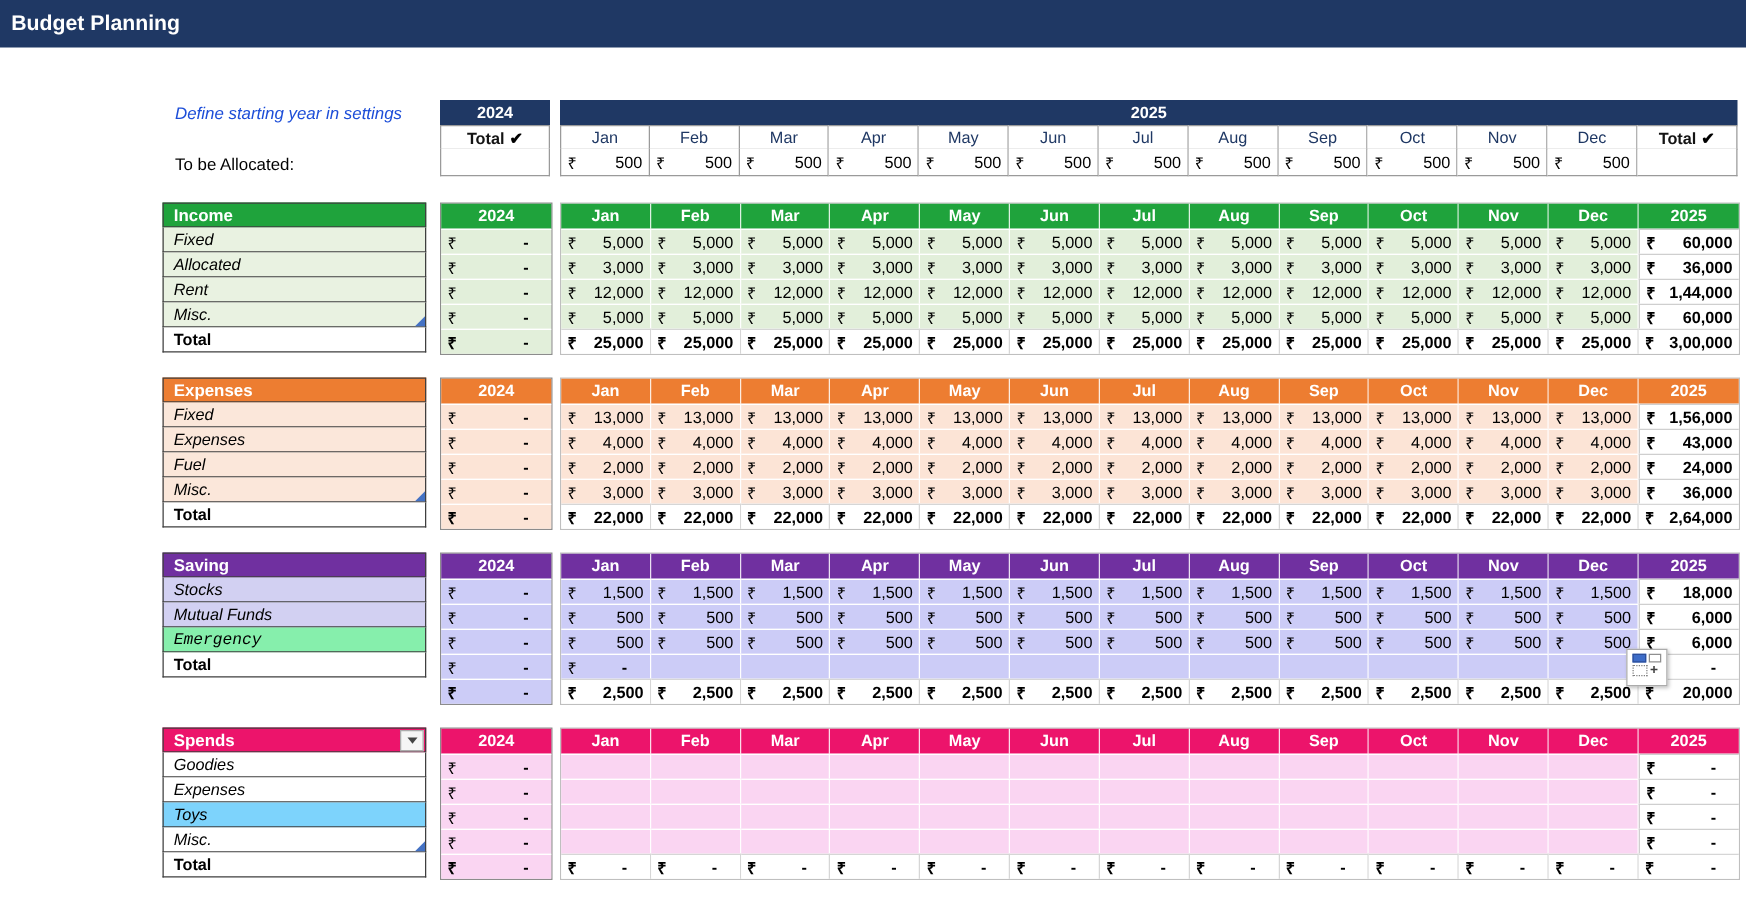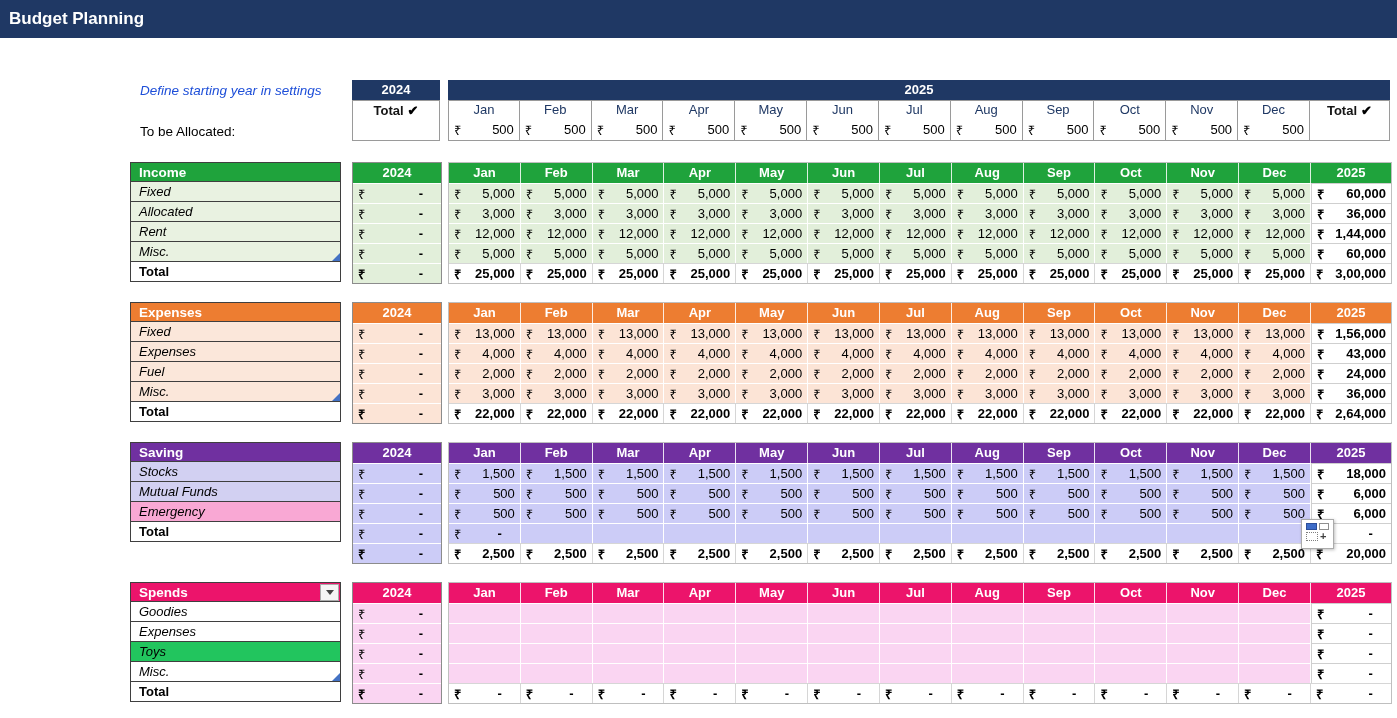--- a/index.html
+++ b/index.html
@@ -828,21 +828,21 @@
         <div class="lt">
           <div class="lt-row lt-head" style="background: rgb(112, 48, 160);">
             <span>Saving</span>
           </div>
           <div class="lt-row lt-data" style="background: rgb(210, 208, 242);">
             <span>Stocks</span>
           </div>
           <div class="lt-row lt-data" style="background: rgb(210, 208, 242);">
             <span>Mutual Funds</span>
           </div>
-          <div class="lt-row lt-data" style="background: #f9a8d4;">
+          <div class="lt-row lt-data" style="background: #86efac; font-family: Liberation Mono, monospace;">
             <span>Emergency</span>
           </div>
           <div class="lt-row lt-total">
             <span>Total</span>
           </div>
         </div>
         <div class="c24">
           <div class="c24-head" style="background: rgb(112, 48, 160);">2024</div>
           <div class="mc " style="background: rgb(204, 204, 247);">
             <span class="ru">₹</span>
@@ -1127,21 +1127,21 @@
             <div class="dd">
               <div class="dd-arrow"></div>
             </div>
           </div>
           <div class="lt-row lt-data" style="background: rgb(255, 255, 255);">
             <span>Goodies</span>
           </div>
           <div class="lt-row lt-data" style="background: rgb(255, 255, 255);">
             <span>Expenses</span>
           </div>
-          <div class="lt-row lt-data" style="background: #22c55e;">
+          <div class="lt-row lt-data" style="background: #7dd3fc;">
             <span>Toys</span>
           </div>
           <div class="lt-row lt-data" style="background: rgb(255, 255, 255);">
             <span>Misc.</span>
             <div class="corner"></div>
           </div>
           <div class="lt-row lt-total">
             <span>Total</span>
           </div>
         </div>

